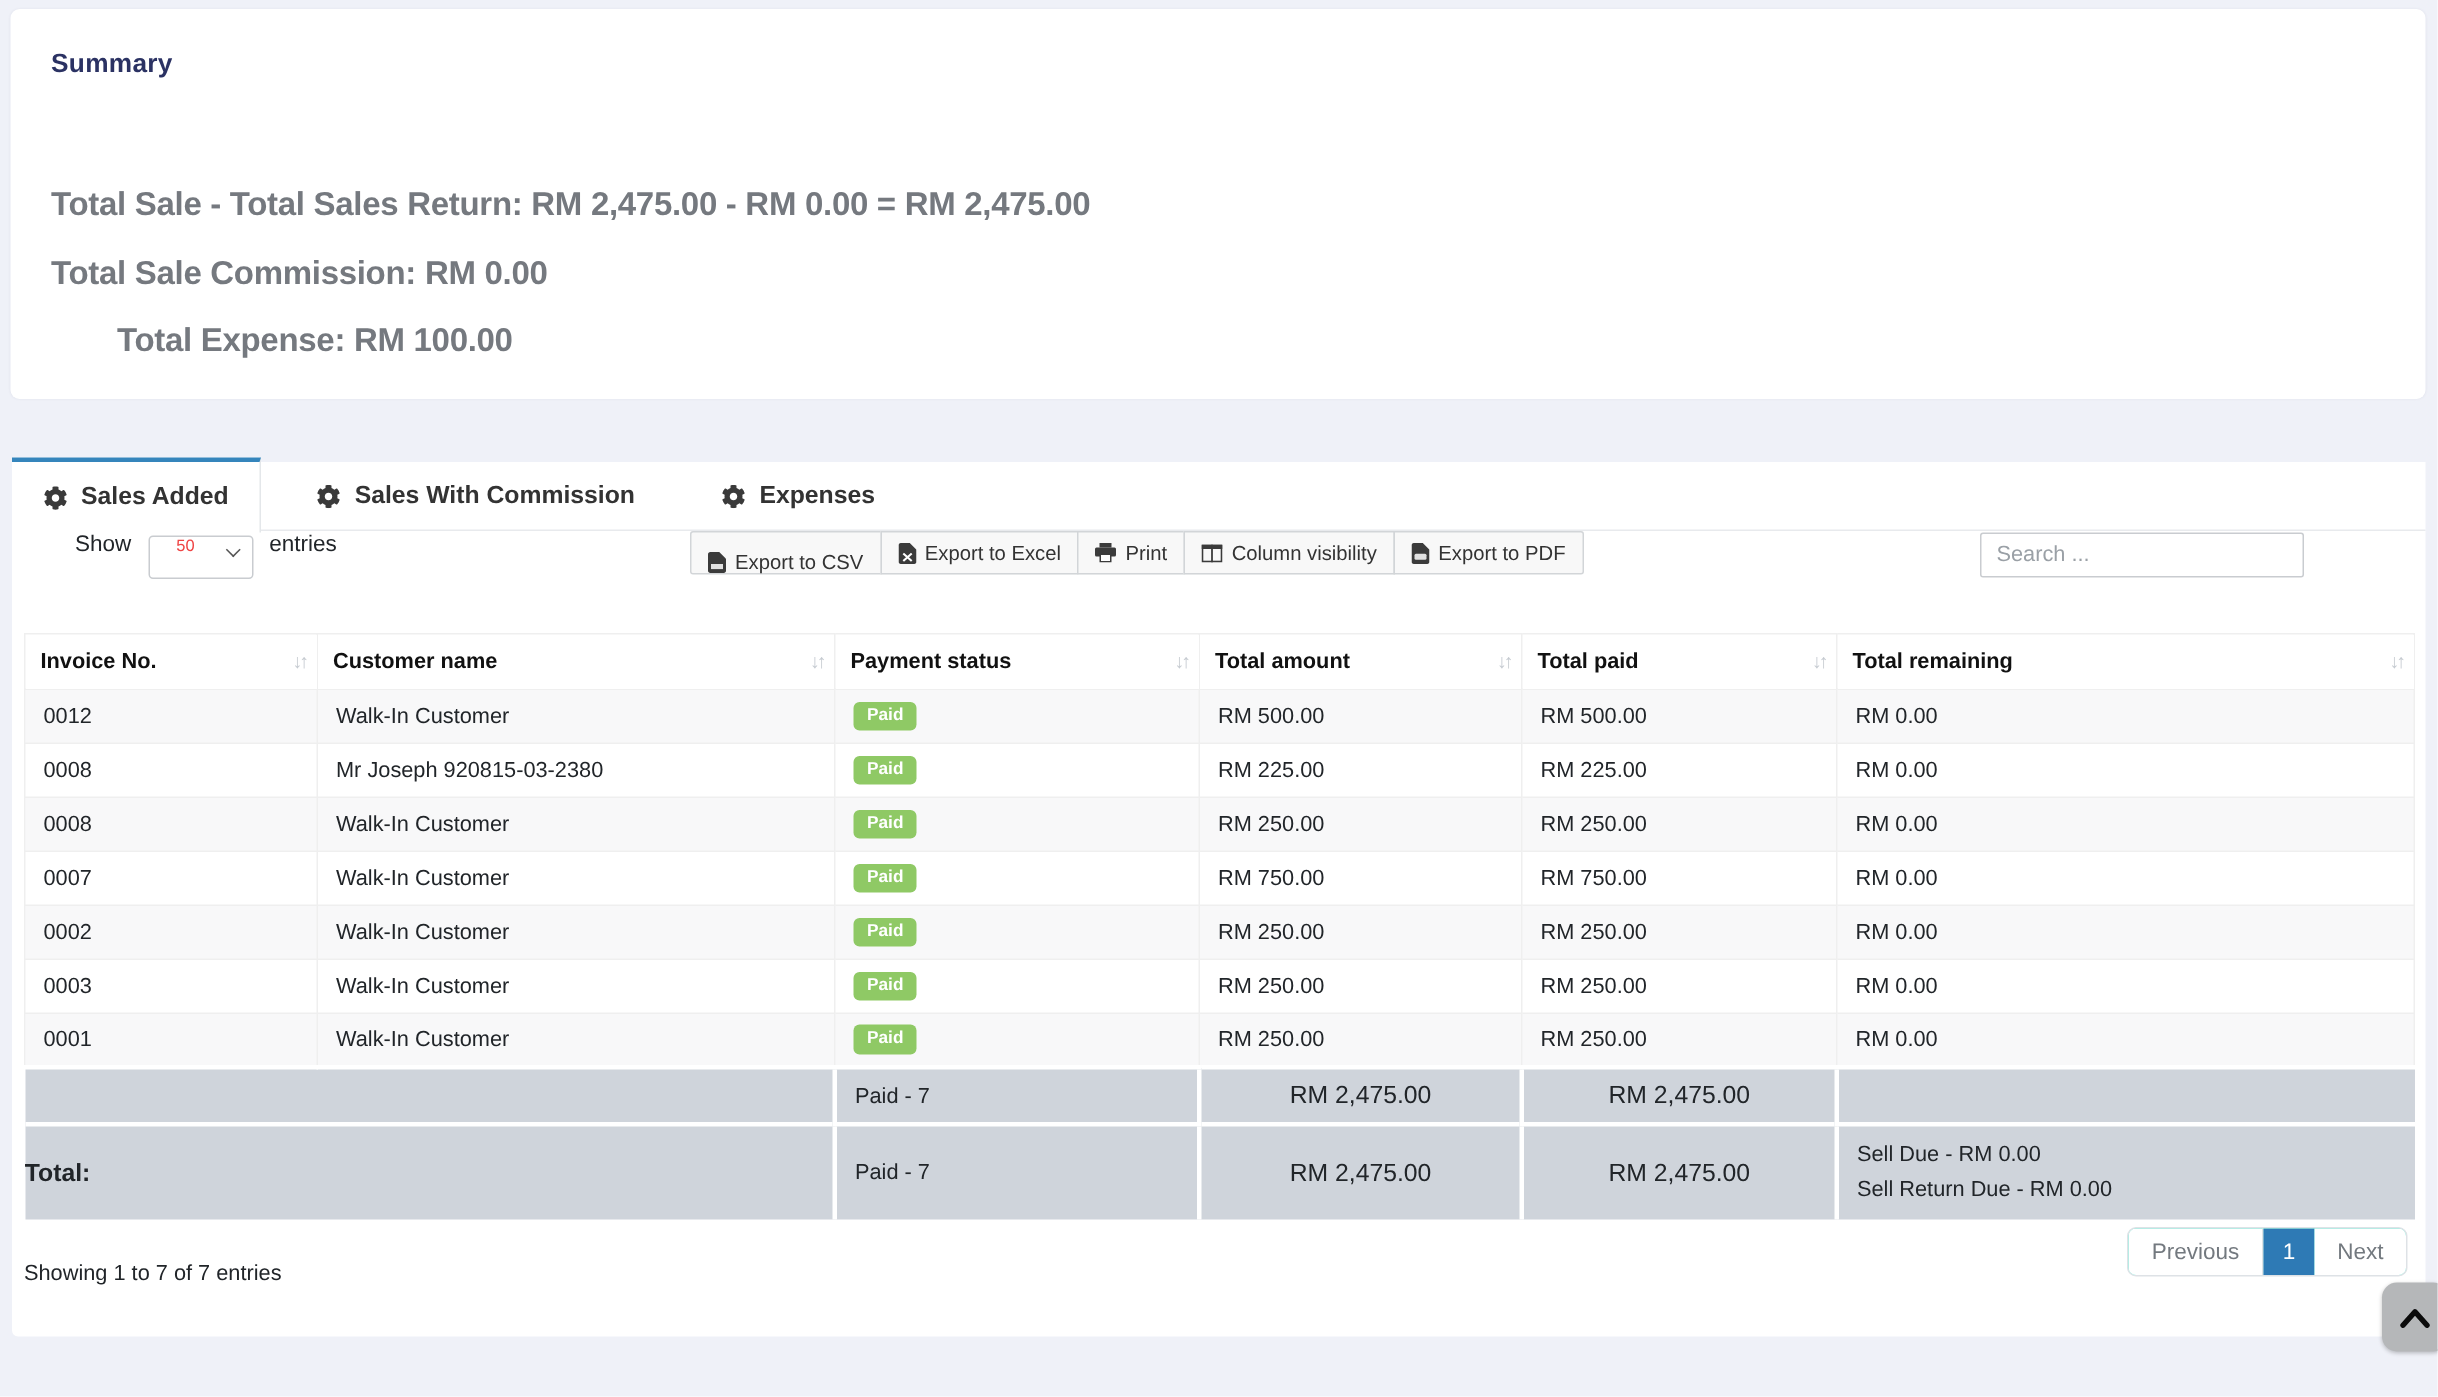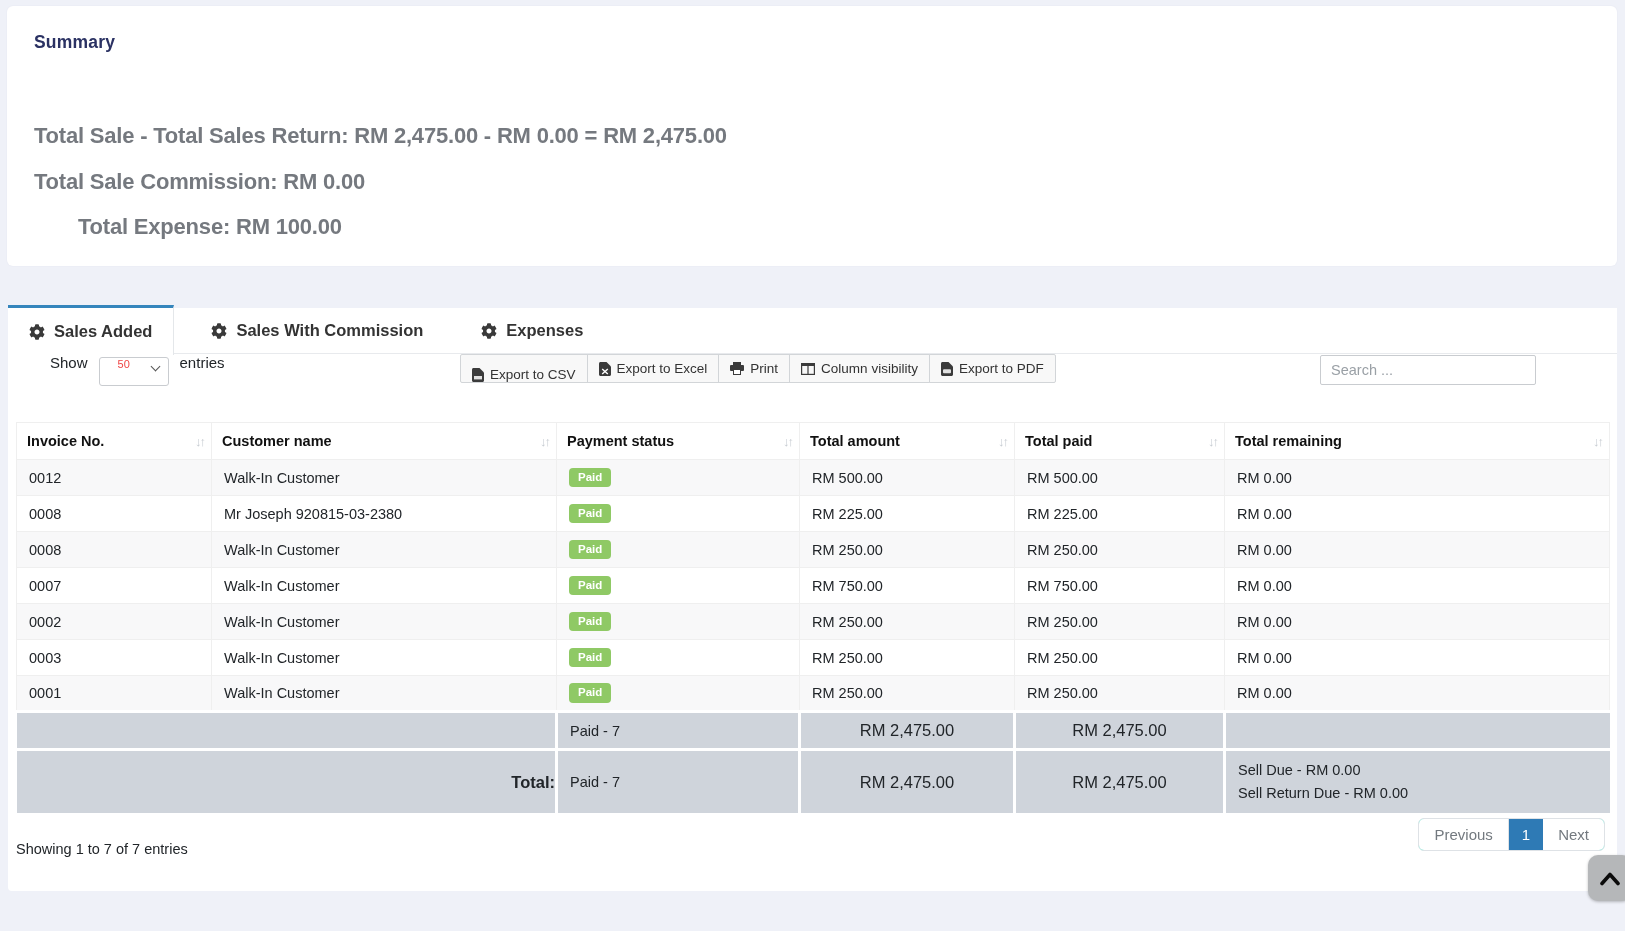--- a/index.html
+++ b/index.html
@@ -89,21 +89,21 @@
   .dt-table tbody td { height:36px; padding:0 12px; font-size:14.5px; color:#212529; background:#fff; }
   .dt-table tbody tr:nth-child(odd) td { background:#f8f8f9; }
   .badge-paid {
     display:inline-block; background:#8fc965; color:#fff; font-size:11.5px;
     font-weight:bold; padding:4px 9px; border-radius:4px; line-height:1;
   }
   .dt-table tfoot td { background:#cfd4db; border:none; border-top:3px solid #fff; }
   .dt-table tfoot td + td { border-left:3px solid #fff; }
   tr.subtotal-row td { height:38px; }
   tr.total-row td { height:62px; }
-  .t-label { text-align:right; font-weight:bold; font-size:16.5px; }
+  .t-label { text-align:left; font-weight:bold; font-size:16.5px; }
   .t-status { padding:0 12px; font-size:14.5px; }
   .t-amount { text-align:center; font-size:16.5px; }
   .t-remaining { padding:8px 12px; font-size:14.5px; line-height:1.6; }
 
   
   .showing-info { position:absolute; left:8px; top:533px; font-size:14.5px; color:#212529; }
   .pagination { position:absolute; right:12px; top:510px; display:flex;
     border-radius:6px; overflow:hidden; border:1px solid #dee2e6; background:#5eead4; }
   .page-btn { display:flex; align-items:center; justify-content:center;
     padding:7px 15px; font-size:15px; color:#73797f; background:#fff; cursor:pointer; }

